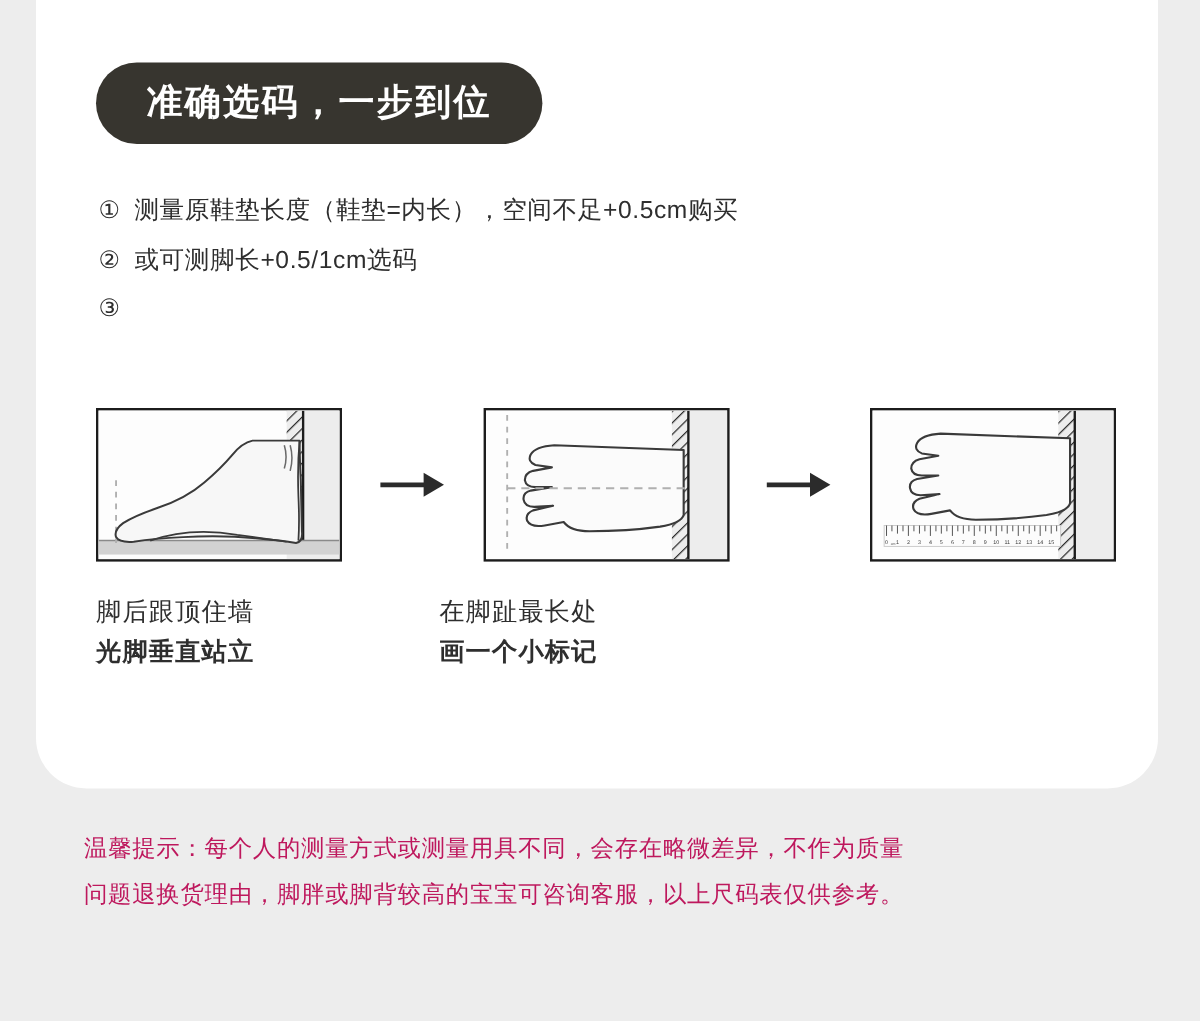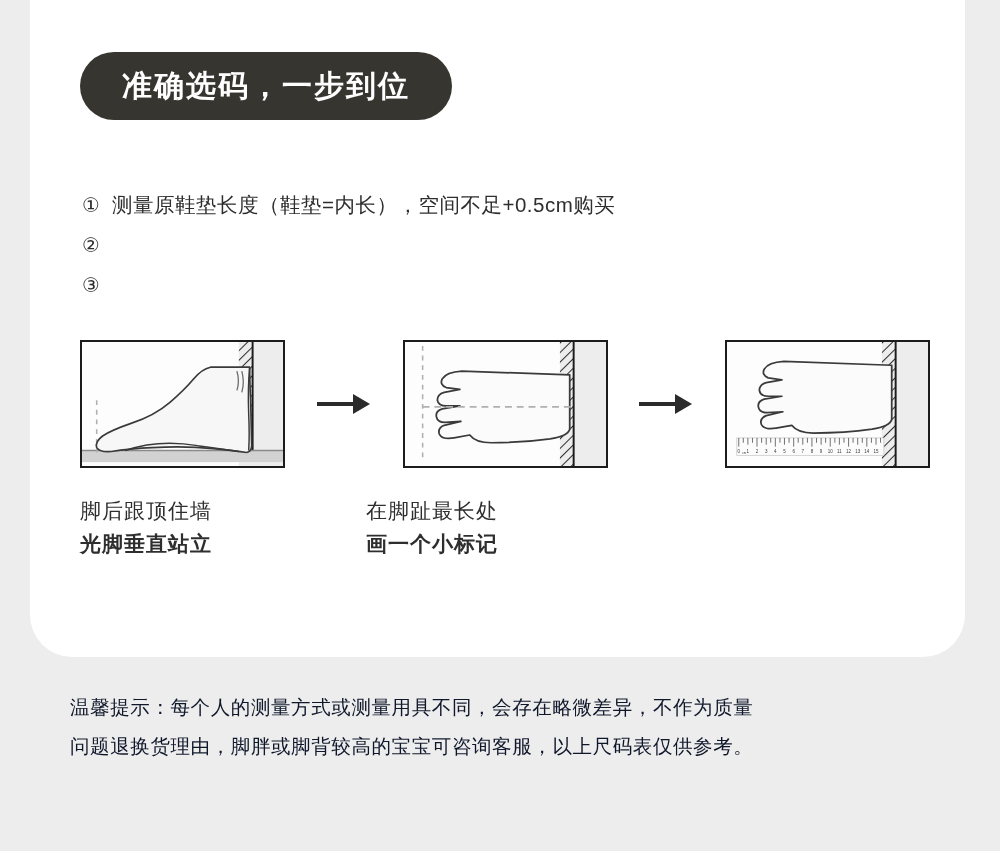--- a/index.html
+++ b/index.html
@@ -63,21 +63,21 @@
     color: #2e2e2e;
     font-size: 20.5px;
     line-height: 1.25;
     white-space: nowrap;
   }
   .step-num {
     width: 30px;
     flex: 0 0 30px;
     font-size: 20px;
   }
-  .step-text { letter-spacing: 0.5px; margin-top: 29px; }
+  .step-text { letter-spacing: 0.5px; }
 
   
   .panels {
     position: absolute;
     left: 80px;
     top: 340px;
     width: 850px;
     height: 128px;
     display: flex;
     align-items: center;
@@ -119,21 +119,21 @@
     letter-spacing: 1px;
   }
   .caption .l2 { display: block; font-weight: bold; }
 
   
   .note {
     position: absolute;
     left: 70px;
     top: 688px;
     width: 800px;
-    color: #0f172a;
+    color: #be185d;
     font-size: 19.5px;
     line-height: 2.0;
     letter-spacing: 0.6px;
   }
   .note span { display: block; }
 </style>
 </head>
 <body>
 
 <div class="card"></div>
@@ -142,20 +142,21 @@
   <div class="banner-text">准确选码，一步到位</div>
 </div>
 
 <div class="steps">
   <div class="step">
     <span class="step-num">①</span>
     <span class="step-text">测量原鞋垫长度（鞋垫=内长），空间不足+0.5cm购买</span>
   </div>
   <div class="step">
     <span class="step-num">②</span>
+    <span class="step-text">或可测脚长+0.5/1cm选码</span>
   </div>
   <div class="step">
     <span class="step-num">③</span>
   </div>
 </div>
 
 <div class="panels">
 
   <div class="panel">
     <svg viewBox="0 0 205 128" preserveAspectRatio="none">

